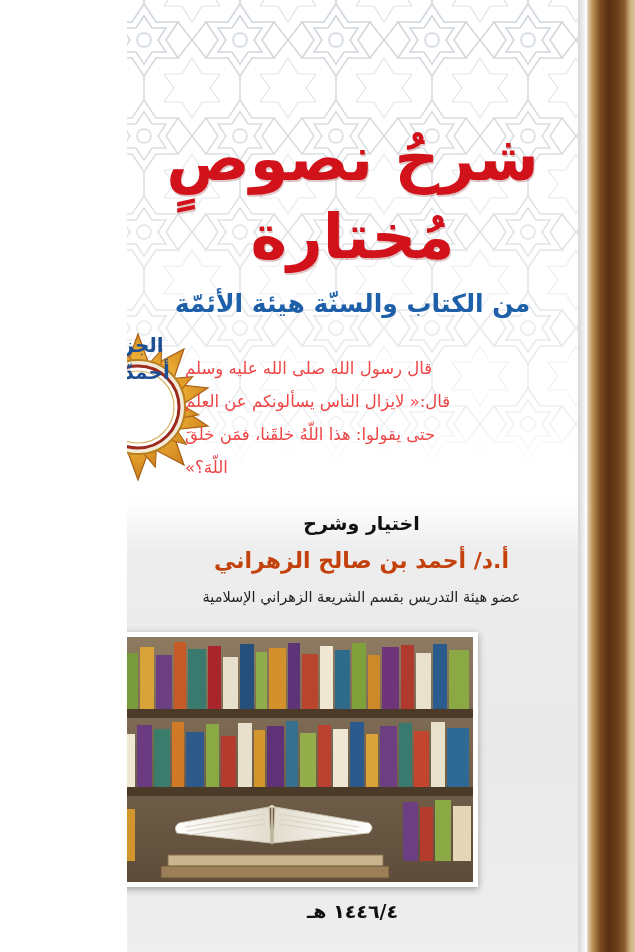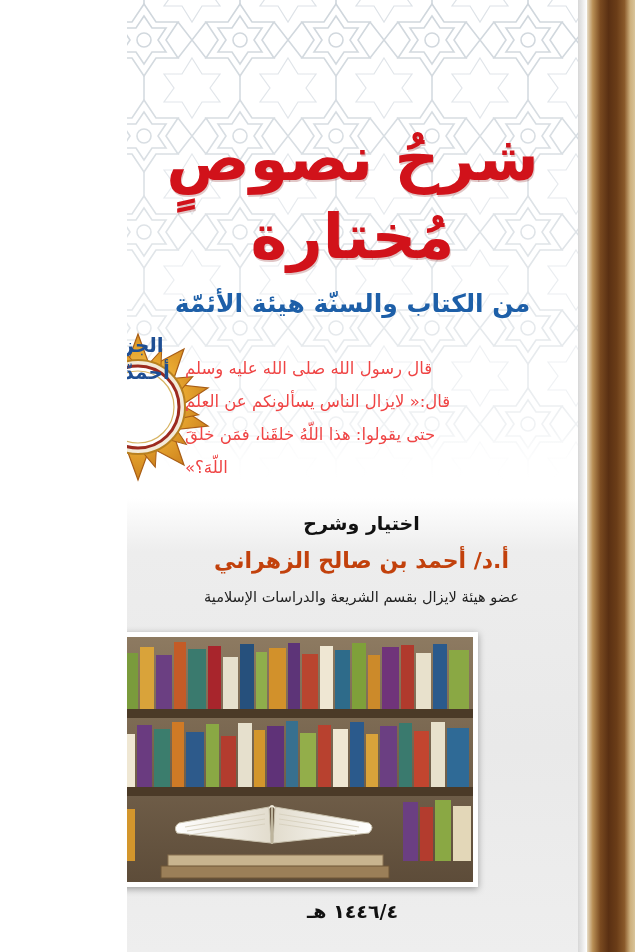--- a/index.html
+++ b/index.html
@@ -248,21 +248,21 @@
         <span>الجزء</span>
         <span>أحمدّل</span>
       </div>
     </div>
 
     <div class="quote">قال رسول الله صلى الله عليه وسلم قال:« لايزال الناس يسألونكم عن العلم حتى يقولوا: هذا اللّهُ خلقَنا، فمَن خلقَ اللّهَ؟»</div>
 
     <div class="author-block">
       <div class="author-role">اختيار وشرح</div>
       <div class="author-name">أ.د/ أحمد بن صالح الزهراني</div>
-      <div class="author-affil">عضو هيئة لايزال بقسم الشريعة والدراسات الإسلامية</div>
+      <div class="author-affil">عضو هيئة التدريس بقسم الشريعة الزهراني الإسلامية</div>
     </div>
 
     <div class="photo-frame">
       <svg width="400" height="245" viewBox="0 0 400 245" xmlns="http://www.w3.org/2000/svg" aria-hidden="true">
         <defs>
           <linearGradient id="shelfBg" x1="0" y1="0" x2="0" y2="1">
             <stop offset="0%" stop-color="#8d7a61"></stop>
             <stop offset="100%" stop-color="#5d4c39"></stop>
           </linearGradient>
           <linearGradient id="pageL" x1="0" y1="0" x2="1" y2="0">

